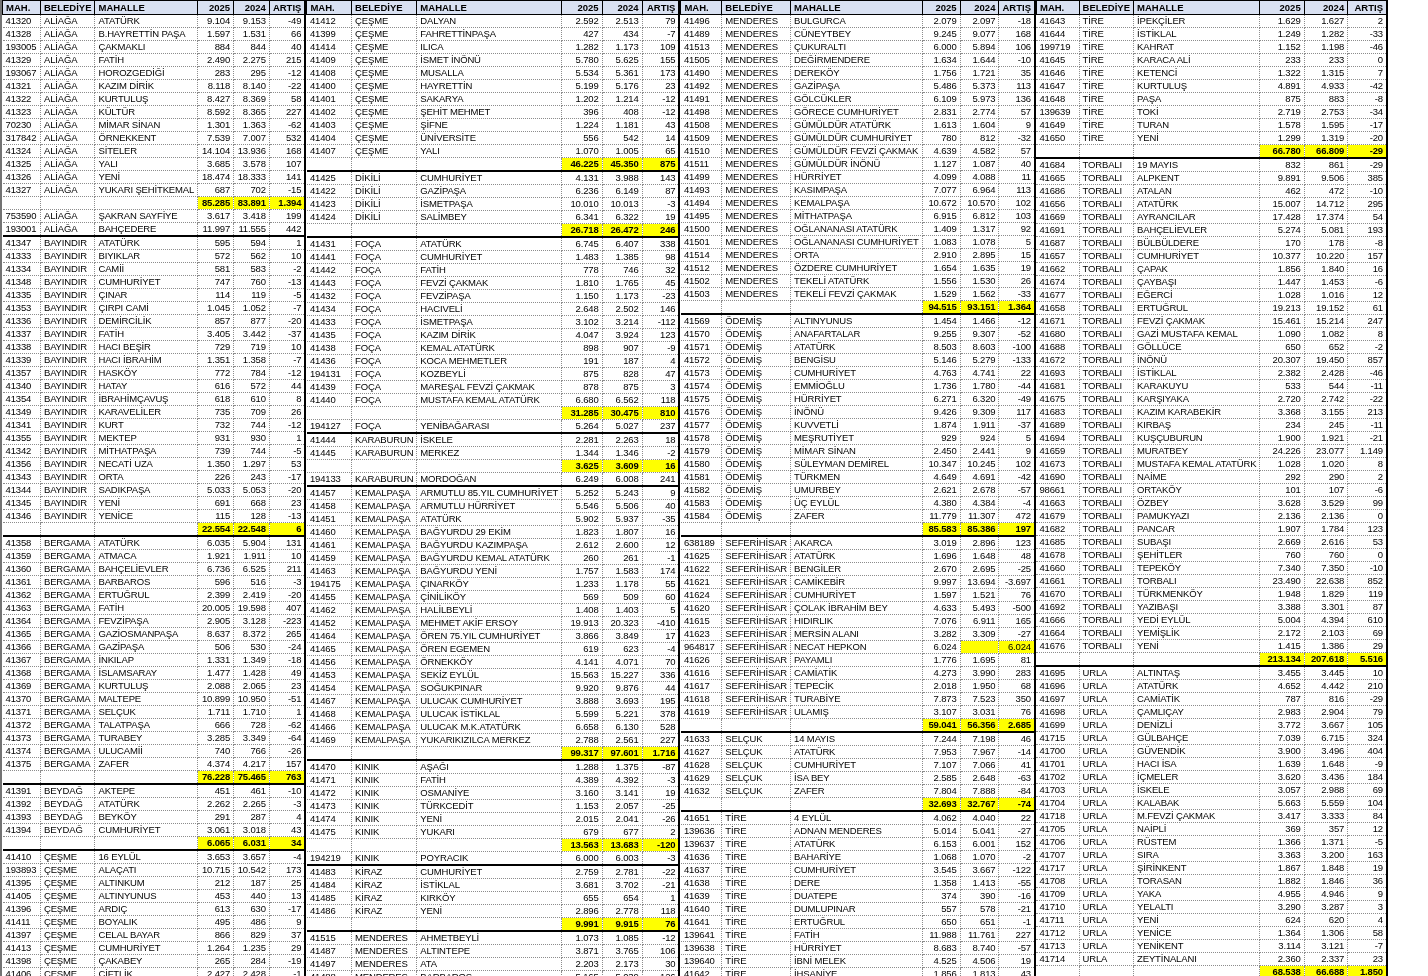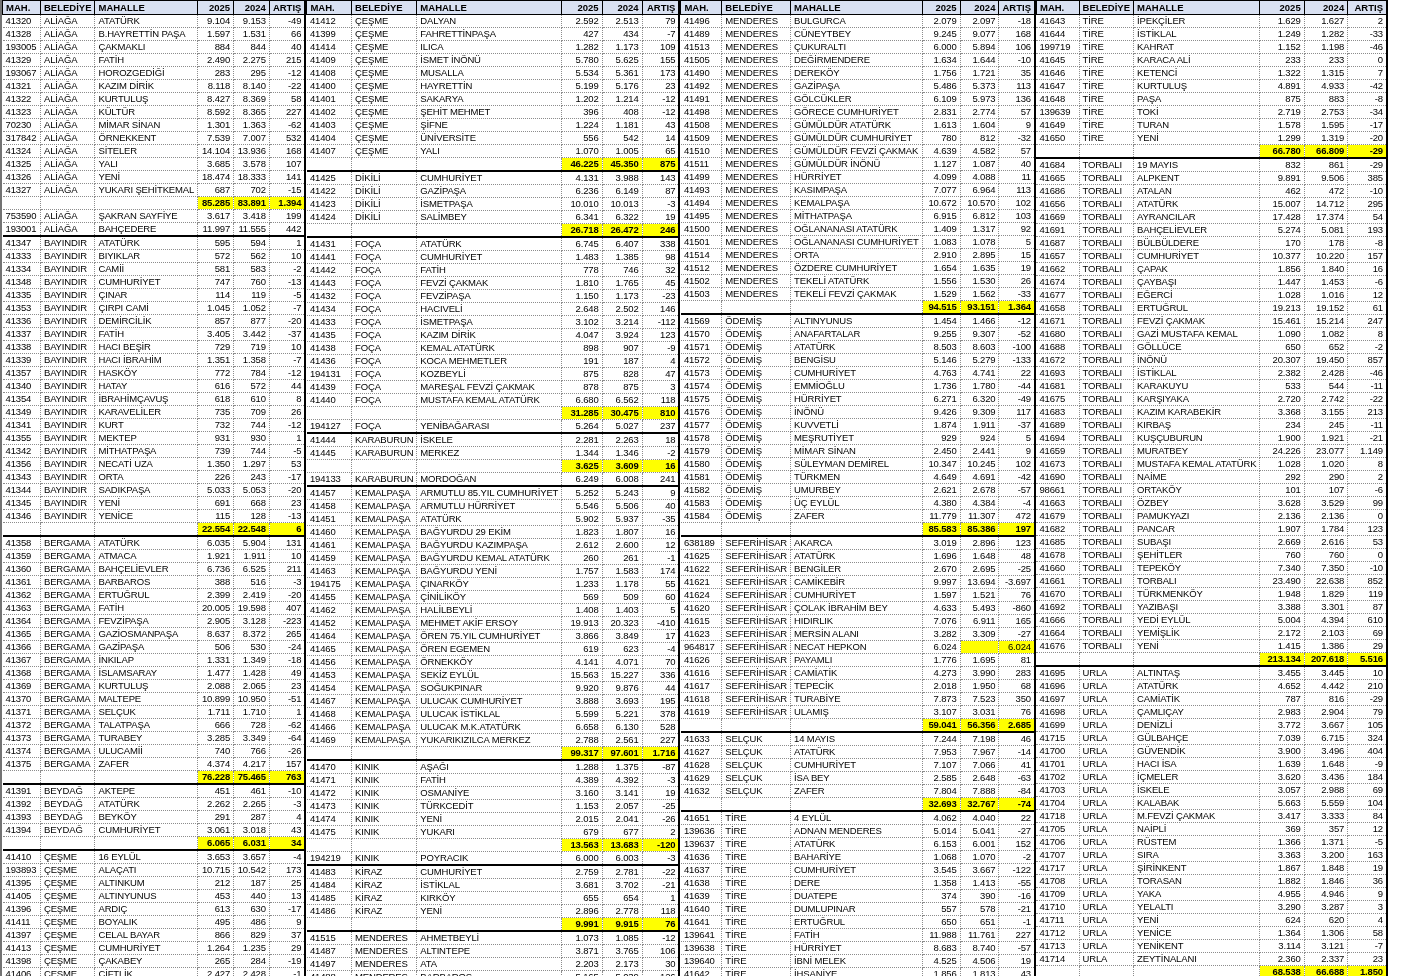--- a/index.html
+++ b/index.html
@@ -405,21 +405,21 @@
           <td class="txt">BERGAMA</td>
           <td class="txt">BAHÇELİEVLER</td>
           <td class="num">6.736</td>
           <td class="num">6.525</td>
           <td class="num">211</td>
         </tr>
         <tr>
           <td class="code">41361</td>
           <td class="txt">BERGAMA</td>
           <td class="txt">BARBAROS</td>
-          <td class="num">388</td>
+          <td class="num">596</td>
           <td class="num">516</td>
           <td class="num">-3</td>
         </tr>
         <tr>
           <td class="code">41362</td>
           <td class="txt">BERGAMA</td>
           <td class="txt">ERTUĞRUL</td>
           <td class="num">2.399</td>
           <td class="num">2.419</td>
           <td class="num">-20</td>
@@ -1653,21 +1653,21 @@
           <td class="num">1.597</td>
           <td class="num">1.521</td>
           <td class="num">76</td>
         </tr>
         <tr>
           <td class="code">41620</td>
           <td class="txt">SEFERİHİSAR</td>
           <td class="txt">ÇOLAK İBRAHİM BEY</td>
           <td class="num">4.633</td>
           <td class="num">5.493</td>
-          <td class="num">-860</td>
+          <td class="num">-500</td>
         </tr>
         <tr>
           <td class="code">41615</td>
           <td class="txt">SEFERİHİSAR</td>
           <td class="txt">HIDIRLIK</td>
           <td class="num">7.076</td>
           <td class="num">6.911</td>
           <td class="num">165</td>
         </tr>
         <tr>

